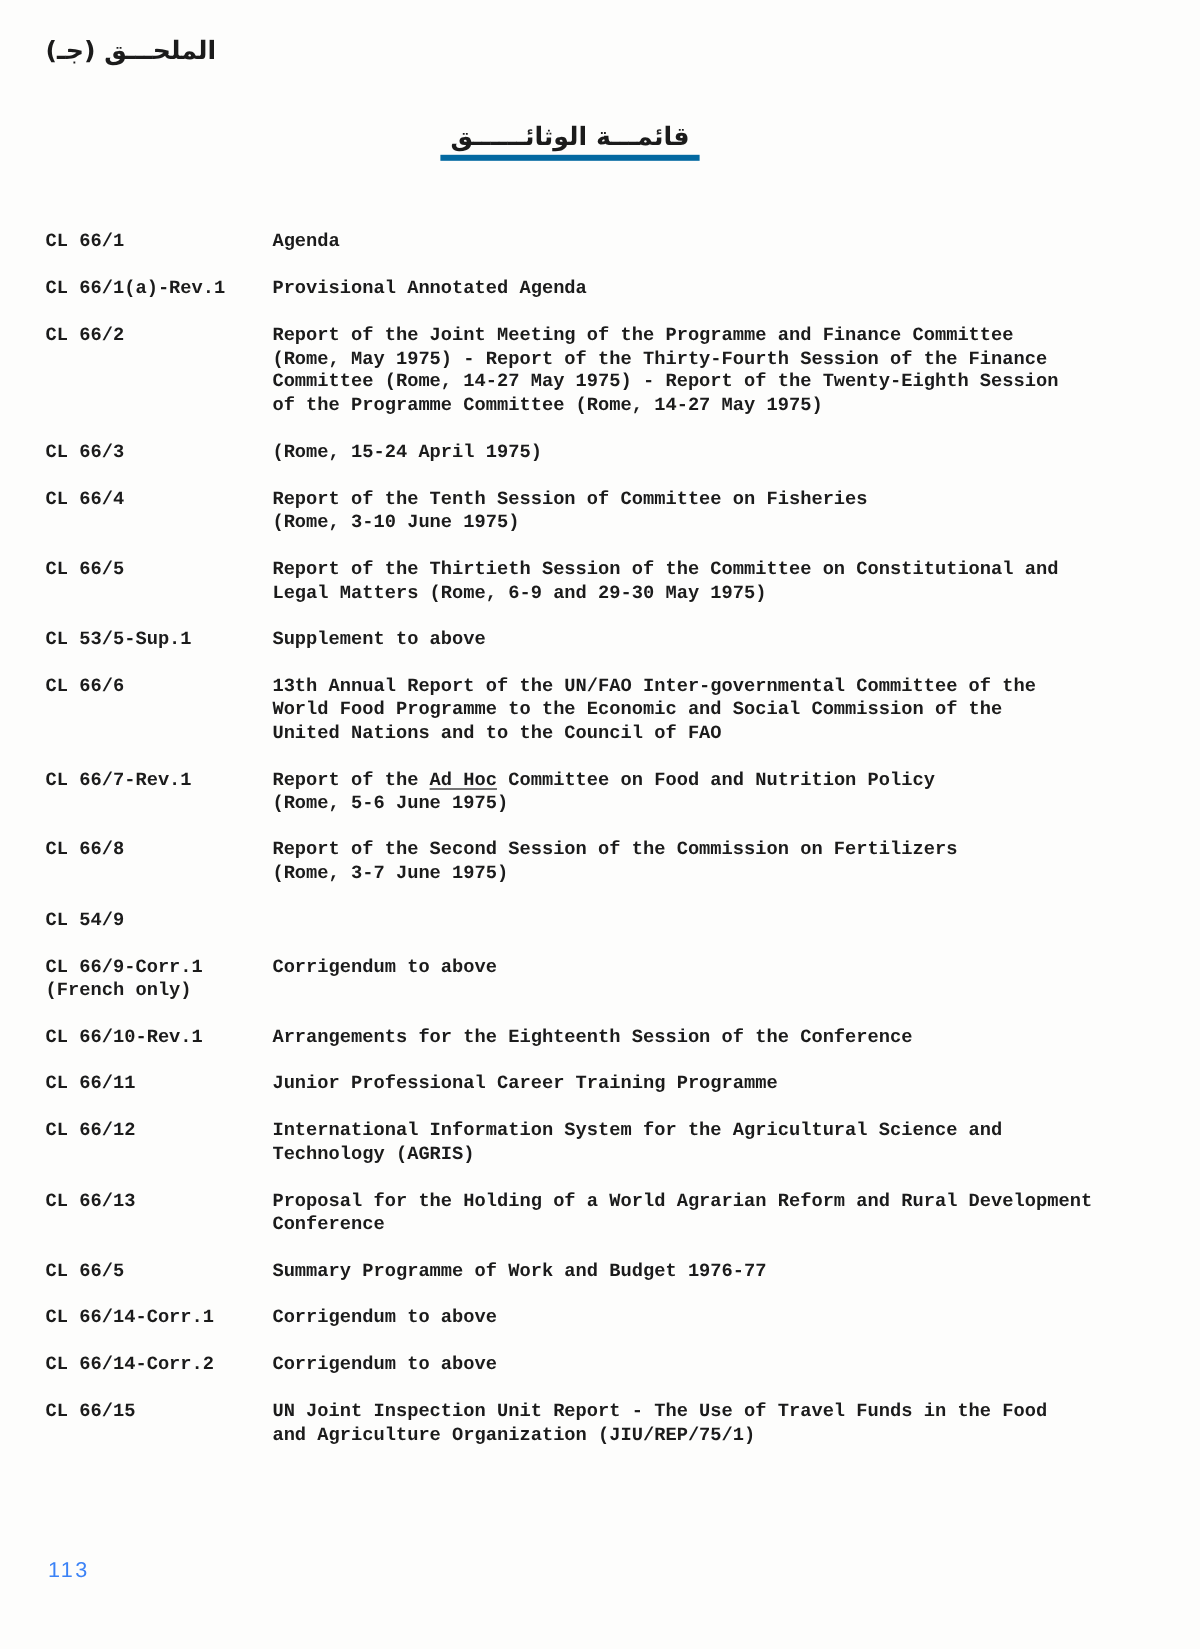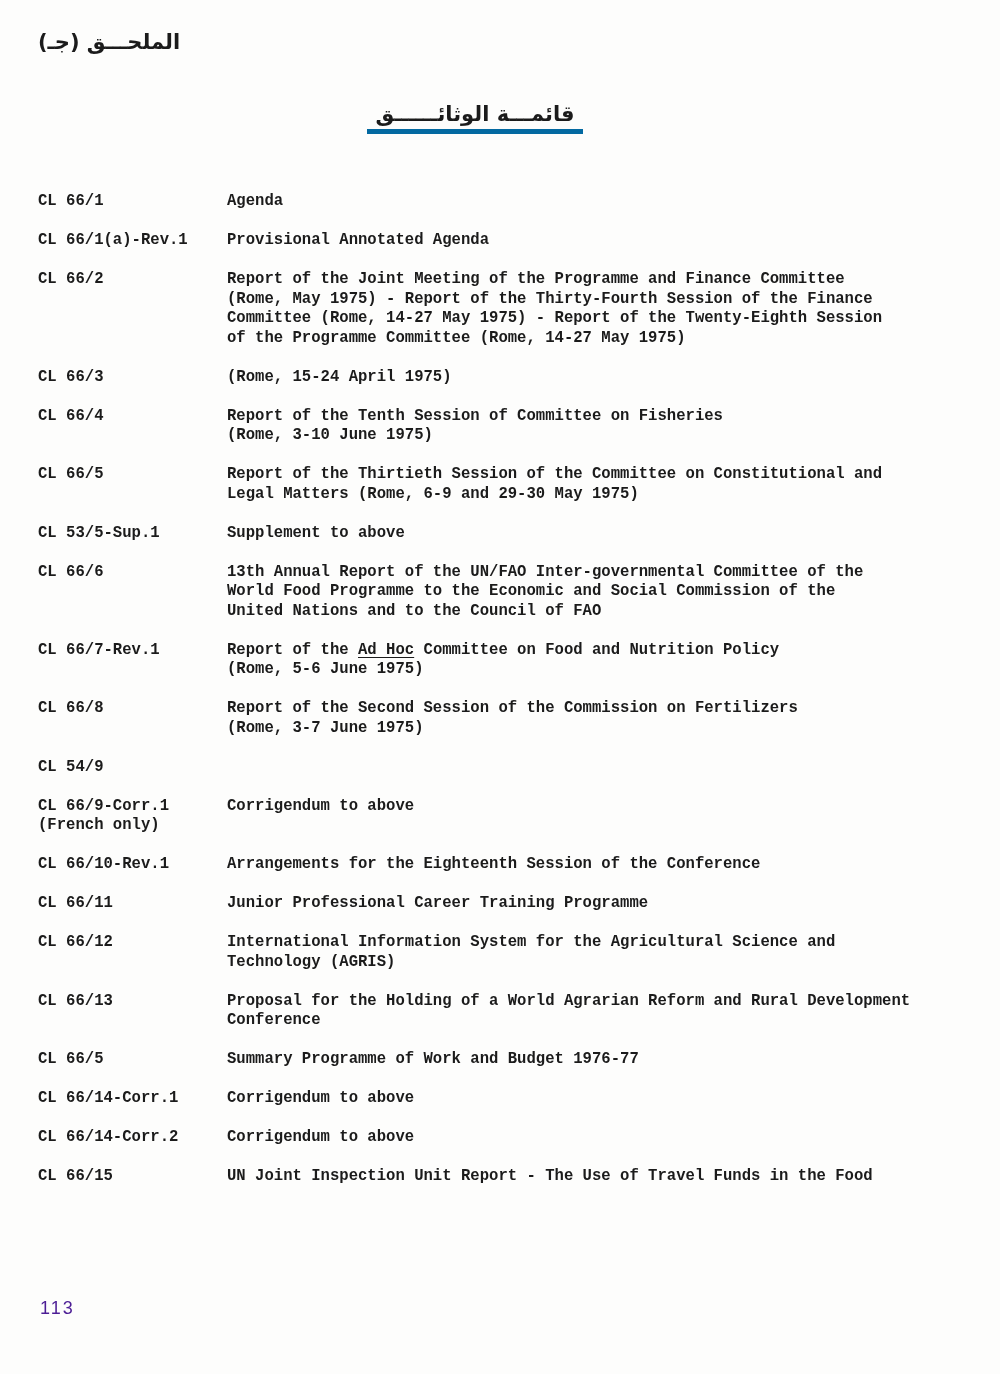--- a/index.html
+++ b/index.html
@@ -72,21 +72,21 @@
     text-decoration: underline;
     text-underline-offset: 3px;
   }
   .page-number {
     position: absolute;
     left: 40px;
     top: 1298px;
     font-family: "Liberation Sans", sans-serif;
     font-size: 18px;
     letter-spacing: 2px;
-    color: #4c1d95;
+    color: #3b82f6;
   }
 </style>
 </head>
 <body>
 
 <div class="page">
 
   <div class="appendix">الملحـــق (جـ)</div>
 
   <div class="title-wrap">
@@ -236,20 +236,21 @@
       <div class="code">CL 66/14-Corr.2</div>
       <div class="desc">
         <div>Corrigendum to above</div>
       </div>
     </div>
 
     <div class="row">
       <div class="code">CL 66/15</div>
       <div class="desc">
         <div>UN Joint Inspection Unit Report - The Use of Travel Funds in the Food</div>
+        <div>and Agriculture Organization (JIU/REP/75/1)</div>
       </div>
     </div>
 
   </div>
 
   <div class="page-number">113</div>
 
 </div>
 
 </body></html>

